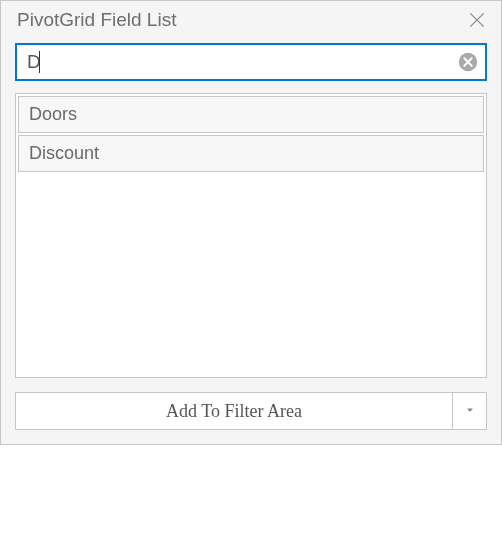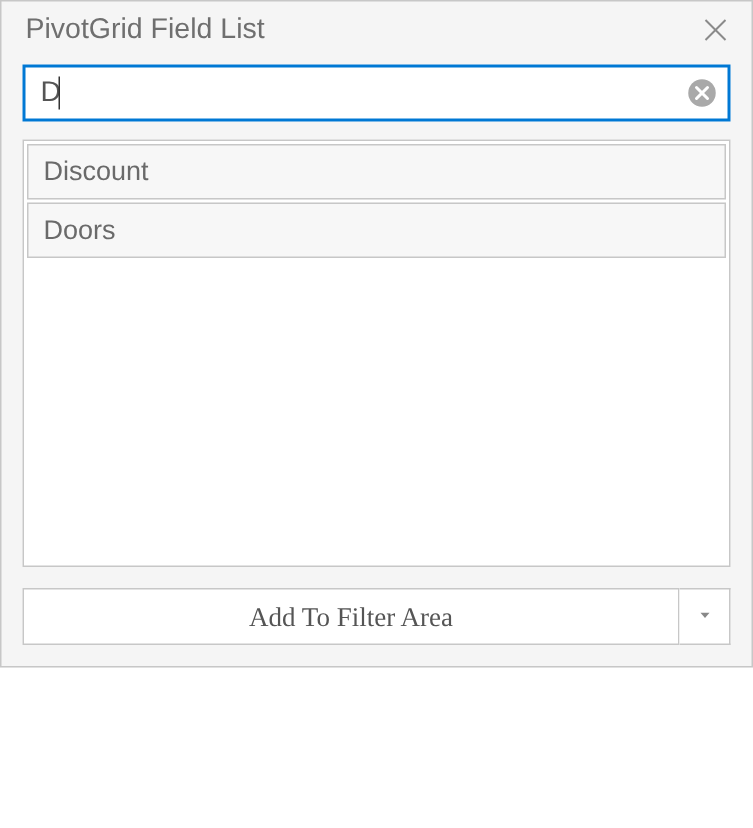--- a/index.html
+++ b/index.html
@@ -159,24 +159,24 @@
           <circle cx="12" cy="12" r="10" fill="#a9a9a9"></circle>
           <line x1="8" y1="8" x2="16" y2="16" stroke="#fff" stroke-width="2.2" stroke-linecap="round"></line>
           <line x1="16" y1="8" x2="8" y2="16" stroke="#fff" stroke-width="2.2" stroke-linecap="round"></line>
         </svg>
       </div>
     </div>
   </div>
 
   <div class="list-container">
     <div class="list-item">
-      <span>Discount</span>
+      <span>Doors</span>
     </div>
     <div class="list-item">
-      <span>Doors</span>
+      <span>Discount</span>
     </div>
   </div>
 
   <div class="bottom-row">
     <button class="add-button">
       <span>Add To Filter Area</span>
     </button>
     <button class="dropdown-btn">
       <span>
         <svg viewBox="0 0 24 24" fill="#888">

